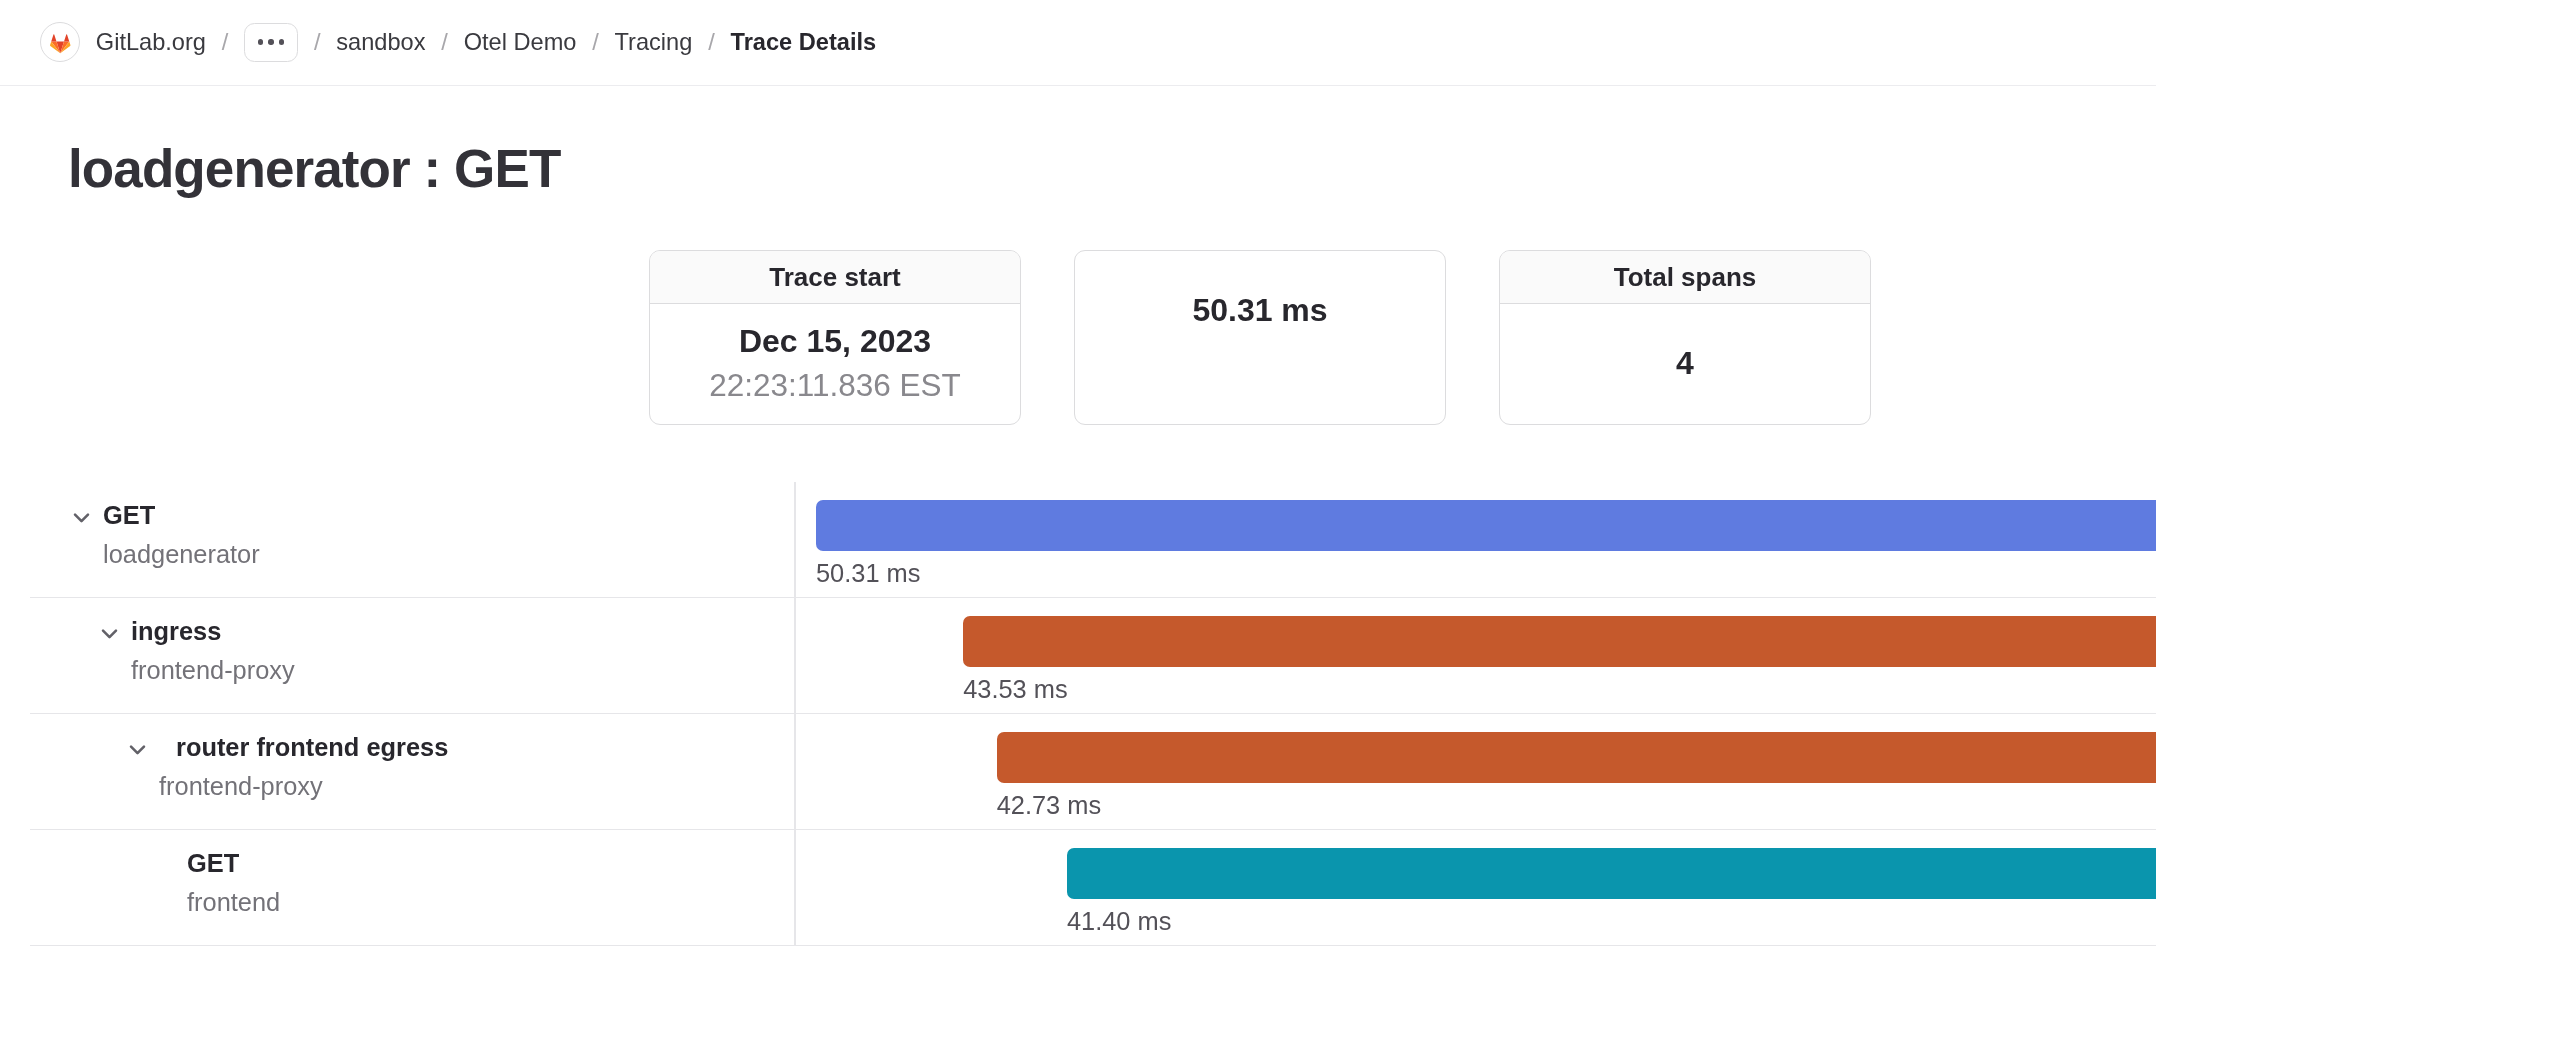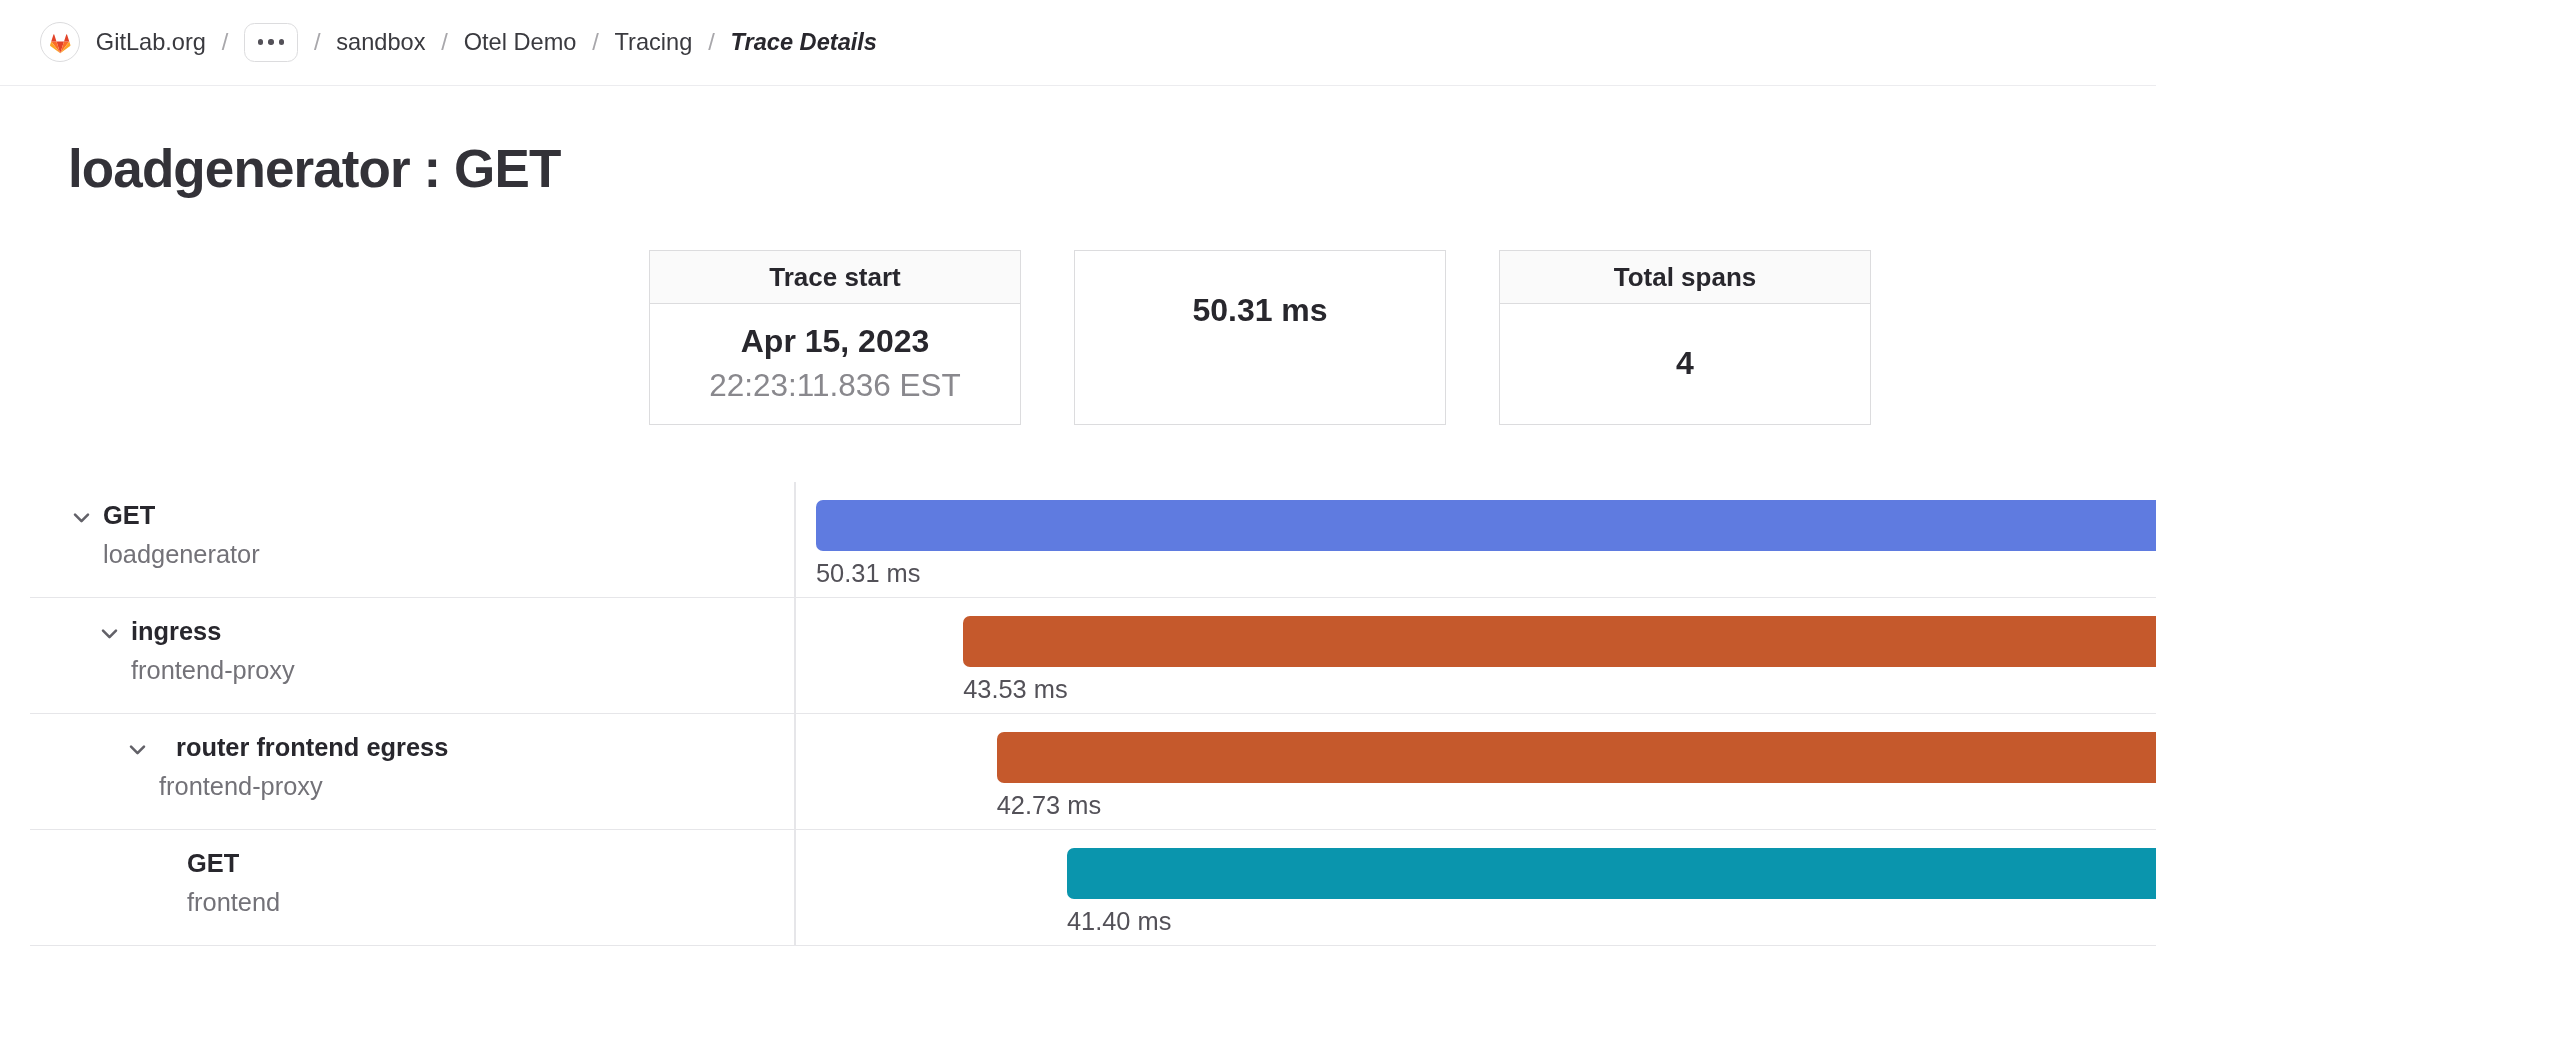--- a/index.html
+++ b/index.html
@@ -6,31 +6,31 @@
   * { box-sizing:border-box; }
   body { font-family:"Liberation Sans","DejaVu Sans",sans-serif; color:#333238; }
 
   #screen { position:relative; width:2156px; height:1039px; background:#fff; overflow:hidden; }
 
   
   .topbar { position:absolute; left:0; top:0; width:100%; height:86px; background:#fff; border-bottom:1.8px solid #ececef; }
   .crumbs { position:absolute; left:40px; top:0; height:84px; display:flex; align-items:center; gap:15.8px; }
   .logo-circle { width:40px; height:40px; border-radius:50%; border:1.8px solid #dcdcde; background:#fff; display:flex; align-items:center; justify-content:center; }
   .crumb { font-size:23.6px; color:#3a3a3f; text-decoration:none; white-space:nowrap; }
-  .crumb.current { font-weight:700; color:#28272d;font-style:italic; }
+  .crumb.current { font-weight:700; color:#28272d; }
   .crumb-sep { font-size:23.6px; color:#a8a7ab; }
   .ellipsis-btn { width:54px; height:39px; border-radius:10.5px; border:1.8px solid #dcdcde; background:#fff; display:flex; align-items:center; justify-content:center; gap:5.3px; cursor:pointer; }
   .ellipsis-btn i { width:5.3px; height:5.3px; border-radius:50%; background:#535158; display:block; }
 
   
   .page-title { position:absolute; left:56px; top:126px; font-size:53px; font-weight:700; color:#333238; letter-spacing:-0.9px; margin:12px; }
 
   
   .cards { position:absolute; left:649px; top:250px; display:flex; gap:53px; }
-  .card { width:372px; height:175px; border:1.8px solid #dcdcde; border-radius:0; background:#fff; overflow:hidden; }
+  .card { width:372px; height:175px; border:1.8px solid #dcdcde; border-radius:11px; background:#fff; overflow:hidden; }
   .card-header { height:53px; background:#fafafa; border-bottom:1.8px solid #dcdcde; display:flex; align-items:center; justify-content:center; font-size:26px; font-weight:700; color:#28272d; }
   .card-body { height:119px; display:flex; flex-direction:column; align-items:center; justify-content:center; gap:7px; }
   .card-value { font-size:32px; font-weight:700; color:#28272d; }
   .card-subvalue { font-size:31.5px; color:#89888d; }
 
   
   .trace-table { position:absolute; left:30px; top:482px; width:2490px; }
   .v-divider { position:absolute; left:764px; top:0; bottom:0; width:1.8px; background:#e6e6e9; }
   .trace-row { position:relative; height:116px; border-bottom:1.8px solid #e6e6e9; }
   .row-left { position:absolute; left:0; top:0; width:764px; height:100%; }
@@ -78,21 +78,21 @@
         </span>
     </div>
   </div>
 
   <h1 class="page-title">loadgenerator : GET</h1>
 
   <div class="cards">
     <div class="card">
       <div class="card-header">Trace start</div>
       <div class="card-body">
-        <div class="card-value">Apr 15, 2023</div>
+        <div class="card-value">Dec 15, 2023</div>
         <div class="card-subvalue">22:23:11.836 EST</div>
       </div>
     </div>
     <div class="card">
       <div class="card-body">
         <div class="card-value">50.31 ms</div>
       </div>
     </div>
     <div class="card">
       <div class="card-header">Total spans</div>

